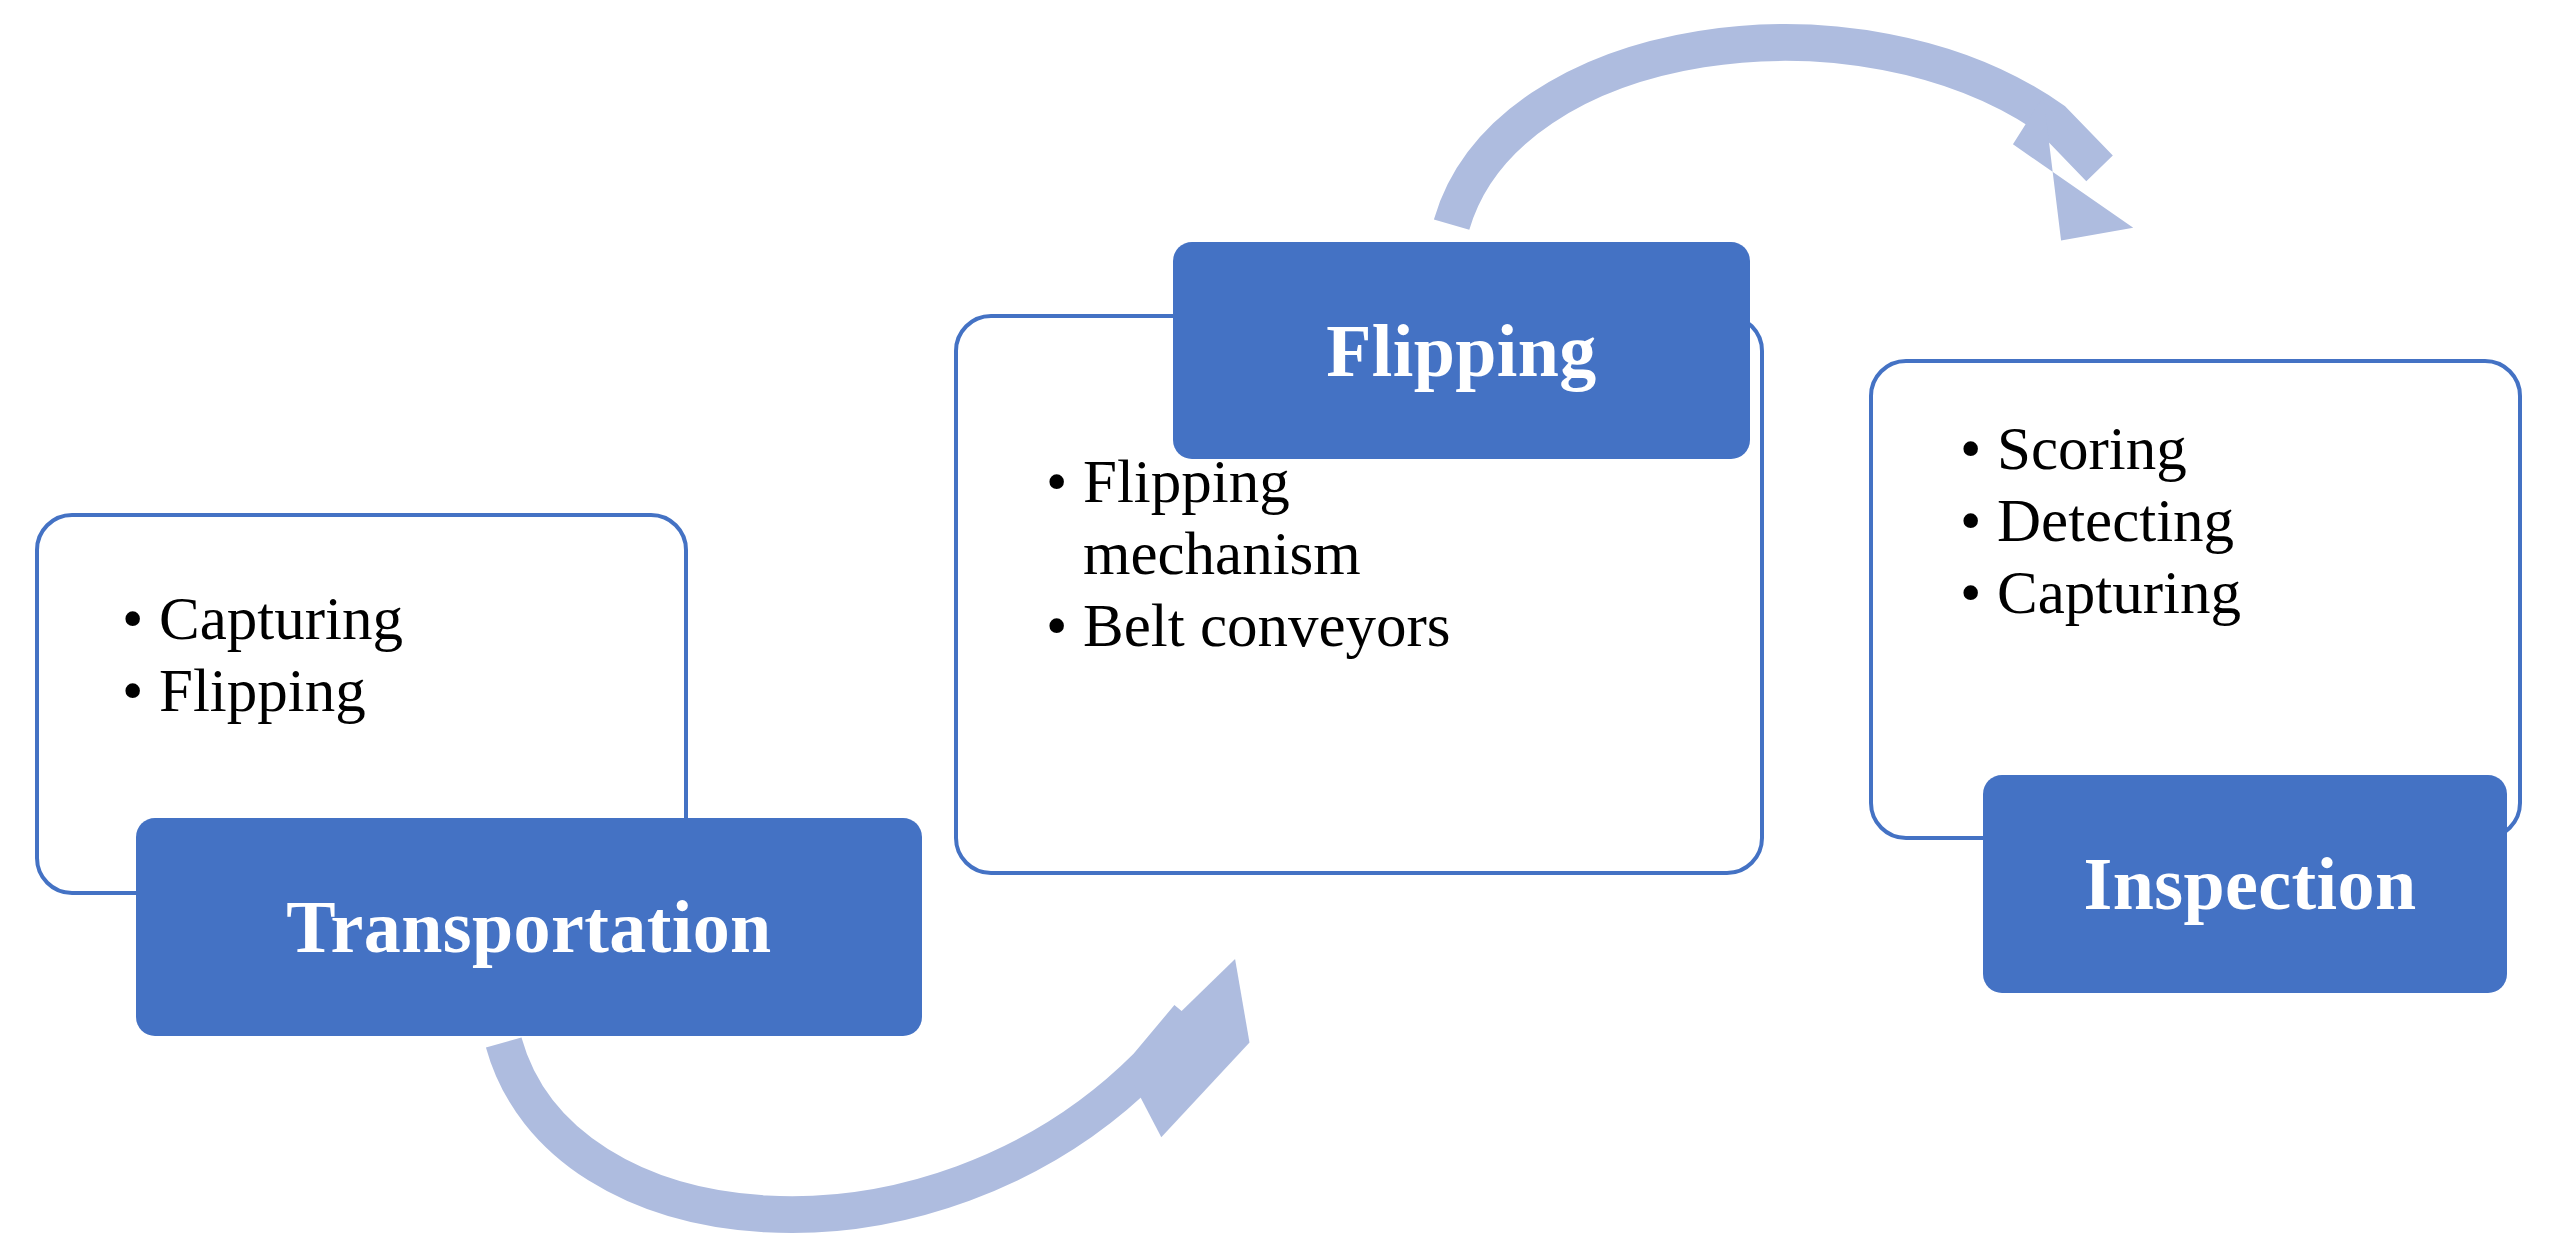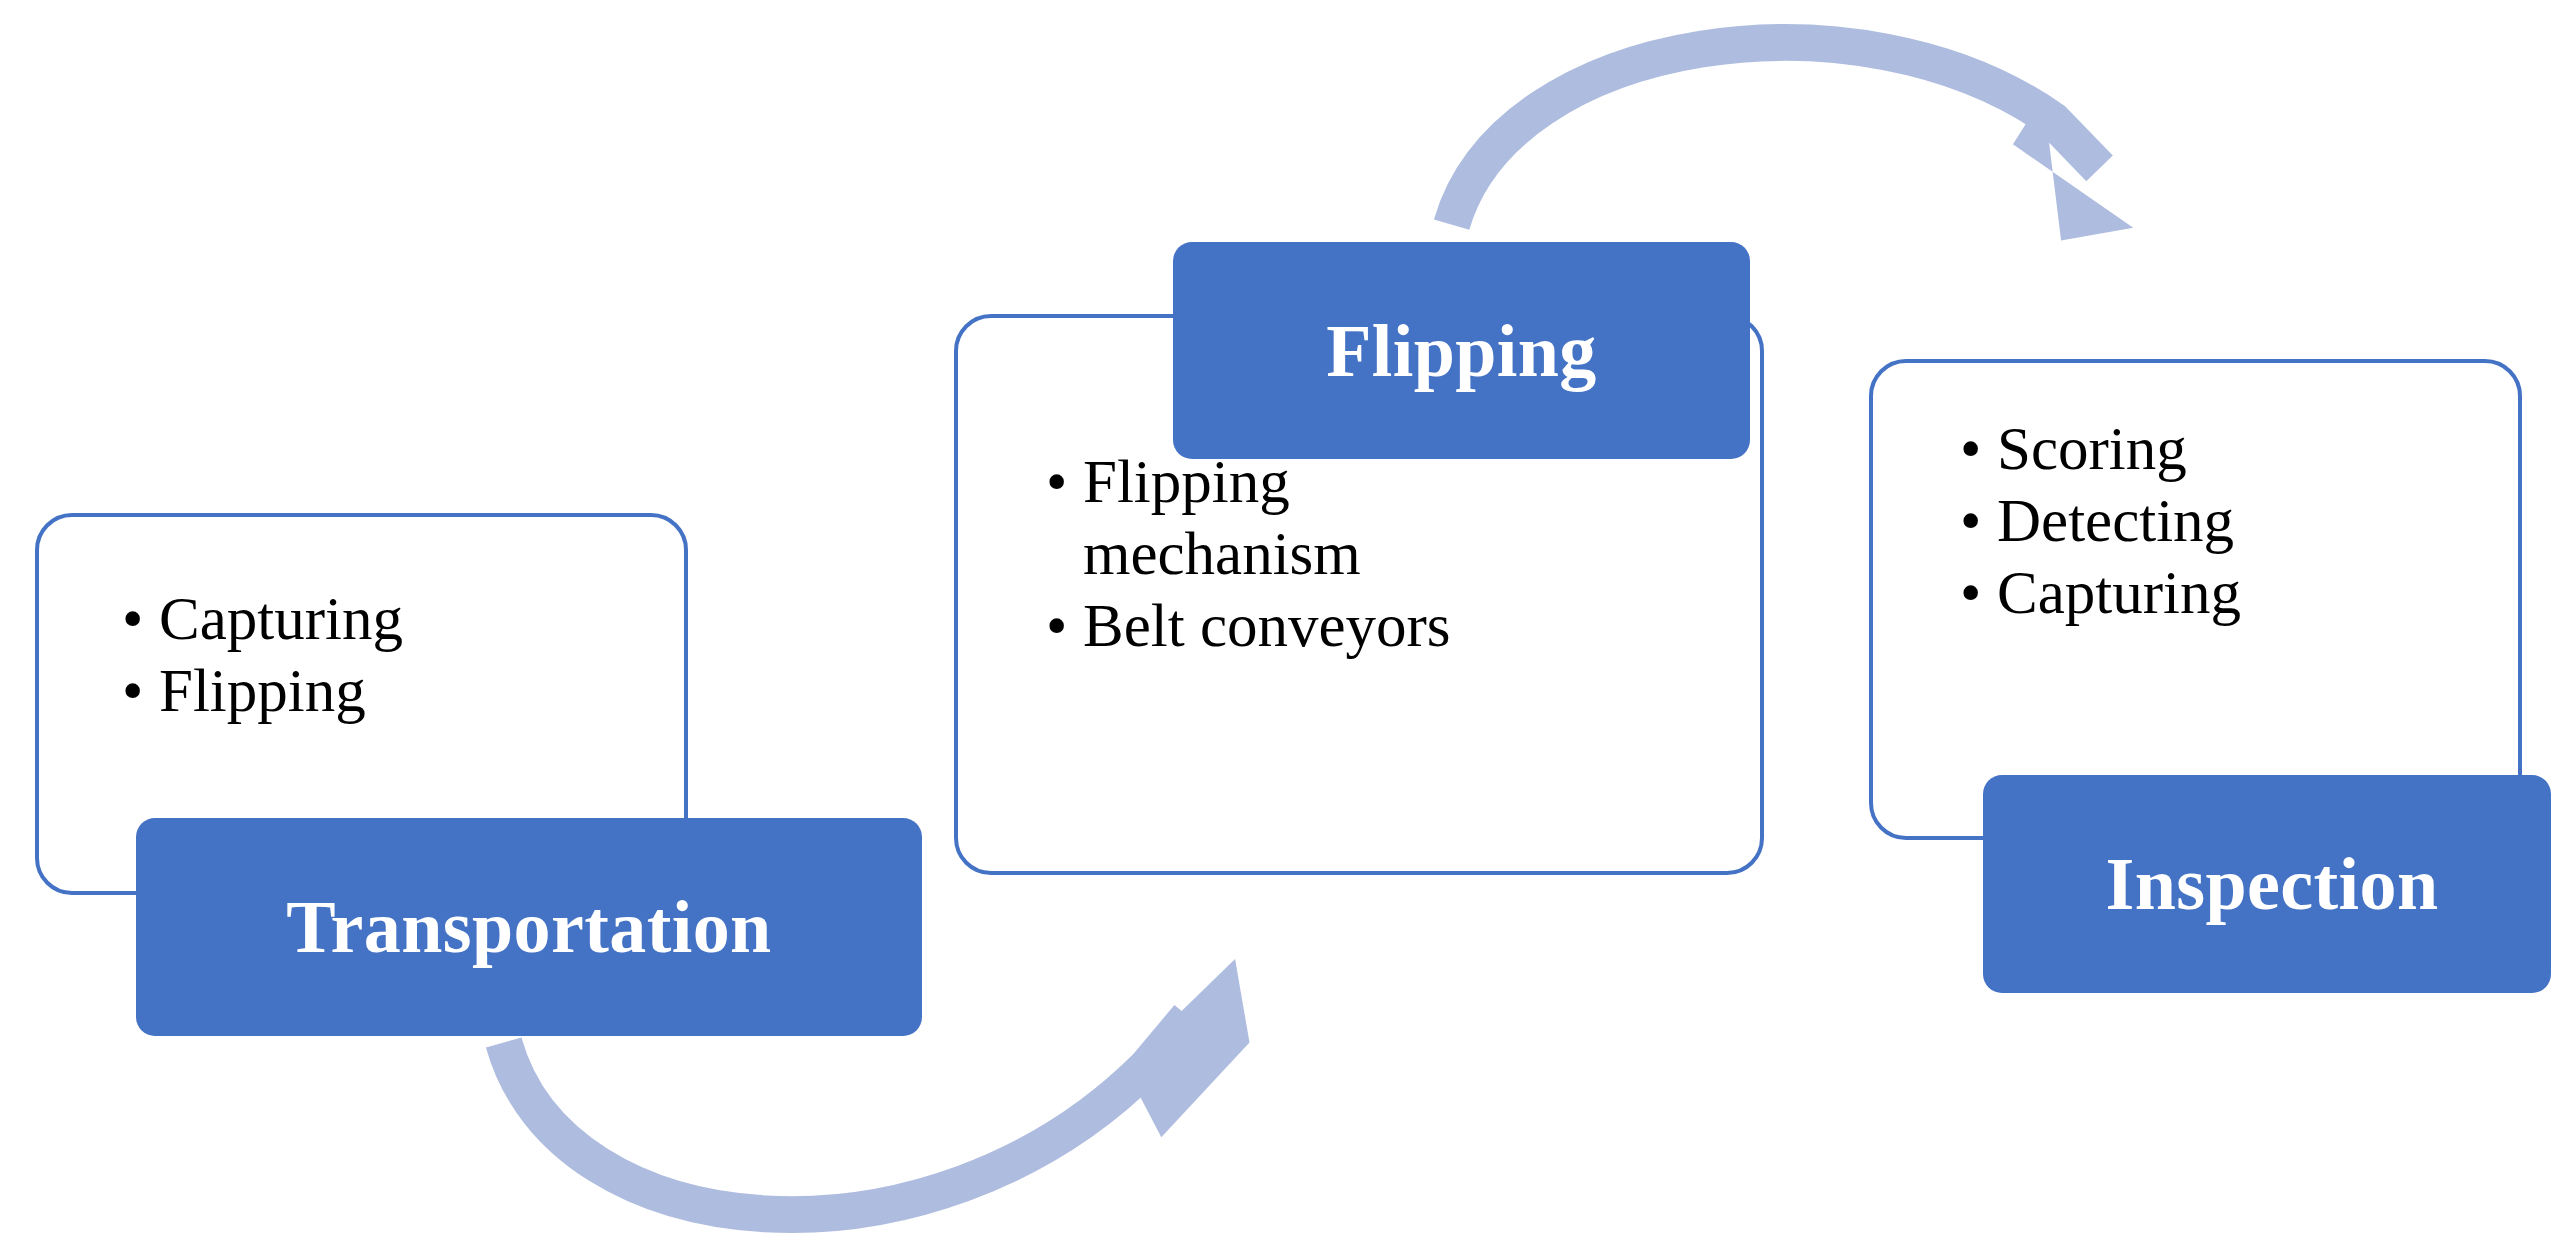--- a/index.html
+++ b/index.html
@@ -90,21 +90,21 @@
   #chip-transportation { left: 136px;  top: 818px; width: 786px;  height: 218px; }
 
   #card-flipping       { left: 954px; top: 314px; width: 810px; height: 561px; }
   #list-flipping       { left: 88px;  top: 128px; width: 706px; }
 
   #chip-flipping       { left: 1173px; top: 242px; width: 577px;  height: 217px; }
 
   #card-inspection     { left: 1869px; top: 359px; width: 653px;  height: 481px; }
   #list-inspection     { left: 87px;  top: 50px;  width: 561px; }
 
-  #chip-inspection     { left: 1983px; top: 775px; width: 568px;  height: 218px; padding-left: 10px; }
+  #chip-inspection     { left: 1983px; top: 775px; width: 524px;  height: 218px; padding-left: 10px; }
 
   
   .card { z-index: 2; }
   #arrow-layer { z-index: 3; }
   .chip { z-index: 4; }
 </style>
 </head>
 <body>
 
 <div id="stage">

